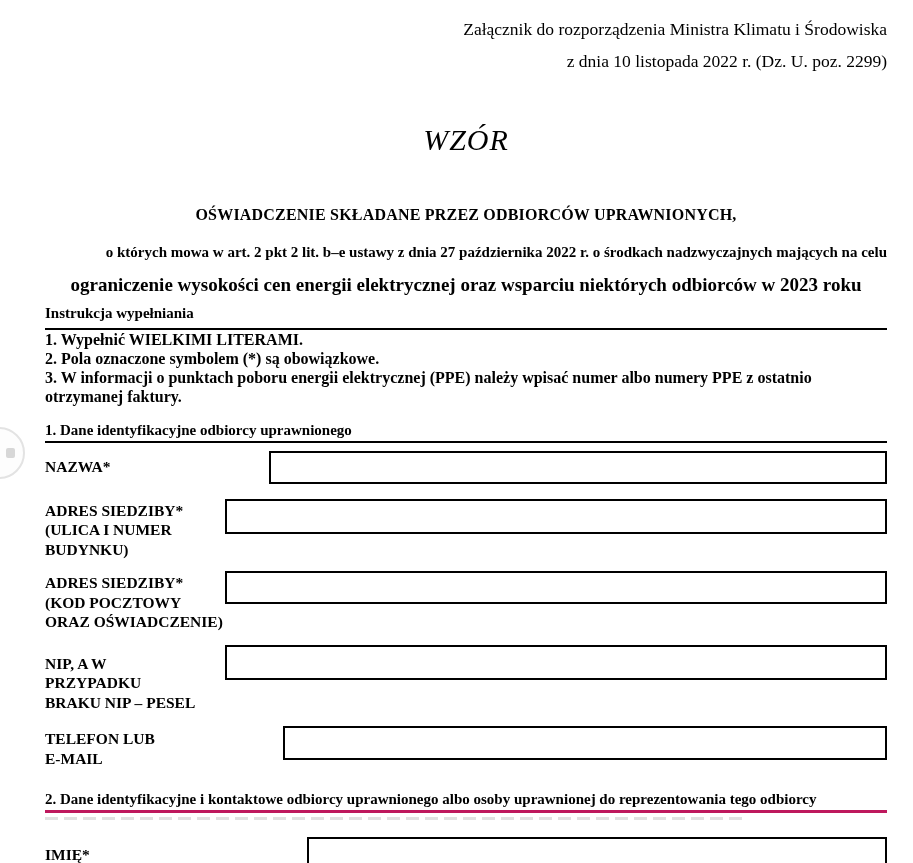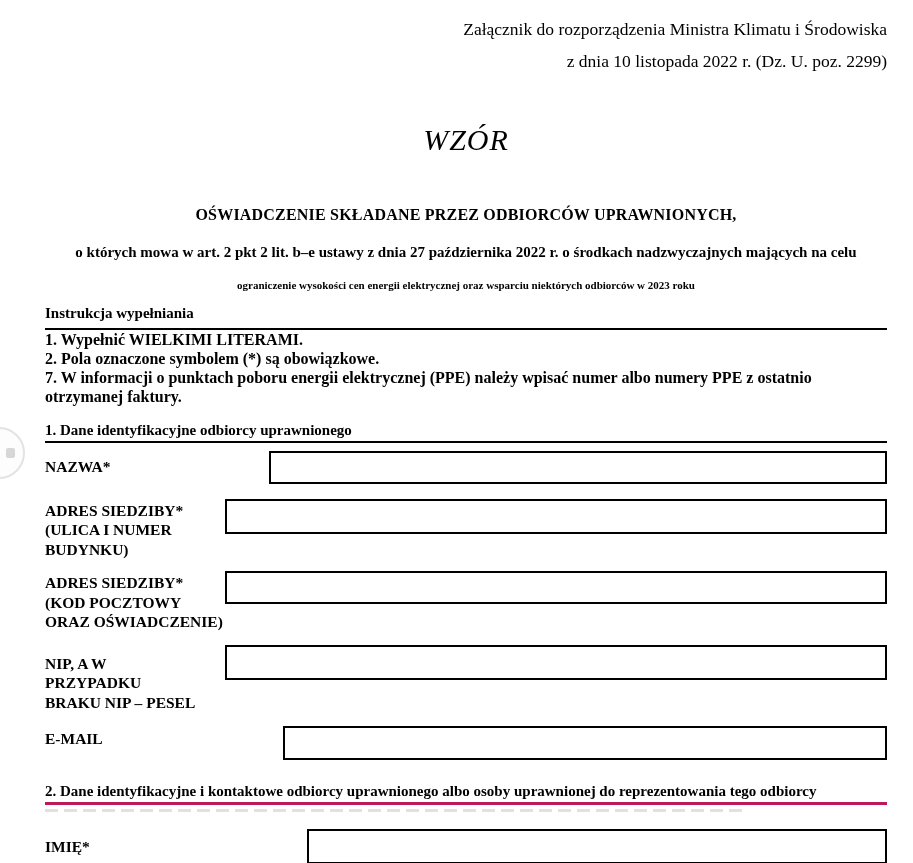--- a/index.html
+++ b/index.html
@@ -22,22 +22,22 @@
   }
 
   .attach{margin-top:13px;text-align:right;font-size:17.5px;line-height:32px;}
 
   .wzor{
     margin-top:46px;text-align:center;font-style:italic;
     font-size:30px;line-height:34px;letter-spacing:1px;
   }
 
   .head1{margin-top:48px;text-align:center;font-weight:bold;font-size:16px;line-height:20px;letter-spacing:.2px;}
-  .head2{margin-top:18px;text-align:center;font-weight:bold;font-size:15px;line-height:18px;}
-  .head3{margin-top:15px;text-align:center;font-weight:bold;font-size:11px;line-height:18px;}
+  .head2{margin-top:18px;text-align:right;font-weight:bold;font-size:15px;line-height:18px;}
+  .head3{margin-top:15px;text-align:center;font-weight:bold;font-size:19px;line-height:18px;}
 
   .sec-title{
     font-weight:bold;font-size:15px;line-height:18px;
     border-bottom:2.8px solid #000;padding-bottom:6px;
   }
   .instr-title{margin-top:10px;}
   .instr-item{margin-top:1px;font-size:16px;line-height:18.2px;font-weight:bold;}
   .instr-item:first-of-type{margin-top:4px;}
 
   .s1-title{margin-top:16px;line-height:16px;padding-bottom:3px;}
@@ -81,21 +81,21 @@
 
   <div class="wzor">WZÓR</div>
 
   <div class="head1">OŚWIADCZENIE SKŁADANE PRZEZ ODBIORCÓW UPRAWNIONYCH,</div>
   <div class="head2">o których mowa w art. 2 pkt 2 lit. b–e ustawy z dnia 27 października 2022 r. o środkach nadzwyczajnych mających na celu</div>
   <div class="head3">ograniczenie wysokości cen energii elektrycznej oraz wsparciu niektórych odbiorców w 2023 roku</div>
 
   <div class="sec-title instr-title">Instrukcja wypełniania</div>
   <div class="instr-item">1. Wypełnić WIELKIMI LITERAMI.</div>
   <div class="instr-item">2. Pola oznaczone symbolem (*) są obowiązkowe.</div>
-  <div class="instr-item">7. W informacji o punktach poboru energii elektrycznej (PPE) należy wpisać numer albo numery PPE z ostatnio otrzymanej faktury.</div>
+  <div class="instr-item">3. W informacji o punktach poboru energii elektrycznej (PPE) należy wpisać numer albo numery PPE z ostatnio otrzymanej faktury.</div>
 
   <div class="sec-title s1-title">1. Dane identyfikacyjne odbiorcy uprawnionego</div>
 
   <div class="frow r1">
     <div class="flabel">
       <div>NAZWA*</div>
     </div>
     <input type="text" class="fbox" value="" style="">
   </div>
 
@@ -121,20 +121,21 @@
     <div class="flabel">
       <div>NIP, A W</div>
       <div>PRZYPADKU</div>
       <div>BRAKU NIP – PESEL</div>
     </div>
     <input type="text" class="fbox" value="" style="">
   </div>
 
   <div class="frow r5">
     <div class="flabel">
+      <div>TELEFON LUB</div>
       <div>E-MAIL</div>
     </div>
     <input type="text" class="fbox" value="" style="">
   </div>
 
   <div class="sec-title s2-title">2. Dane identyfikacyjne i kontaktowe odbiorcy uprawnionego albo osoby uprawnionej do reprezentowania tego odbiorcy</div>
   <div class="ghost-line"></div>
 
   <div class="frow r6">
     <div class="flabel">

